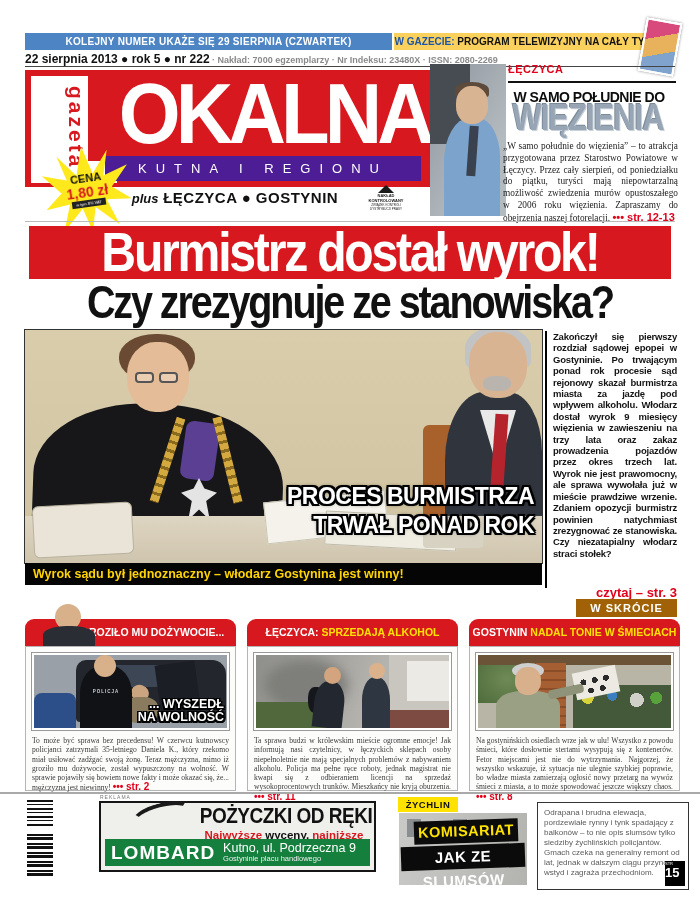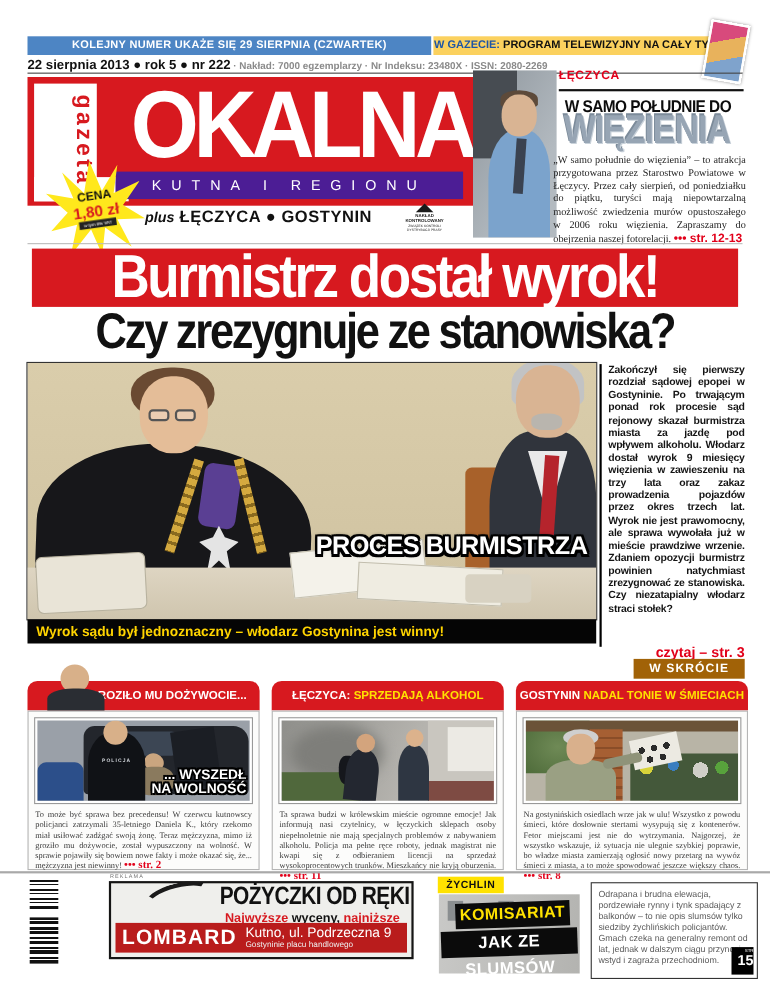--- a/index.html
+++ b/index.html
@@ -121,21 +121,21 @@
   .short-header { position:absolute; left:0; top:0; width:211px; height:27px; background:#d7191f;
                   border-radius:9px 9px 0 0; text-align:center; line-height:27px; font-weight:bold; font-size:10.5px; }
   .short-tag { color:#fff; } .short-title { color:#ffe200; }
   .box1 .short-title { color:#fff; }
   .box1 .short-header { padding-left:44px; }
   .short-bodybox { position:absolute; left:0; top:27px; width:211px; height:145px; background:#fcfcfb; border:1px solid #b5b5b5; }
   .short-photo { position:absolute; left:6px; top:33px; width:199px; height:79px; background:#fff; border:1px solid #999; padding:2px; }
   .sp-inner { position:relative; width:193px; height:73px; overflow:hidden; }
   .short-text { position:absolute; left:7px; top:117px; width:197px; height:52px; font-family:"Liberation Serif", serif;
                 font-size:7.6px; line-height:9.3px; text-align:justify; color:#3a3a3a; }
-  .short-text .more { font-family:Liberation Serif, serif; color:#e2001a; font-weight:bold; font-size:10px;margin-top:47px; }
+  .short-text .more { font-family:Liberation Sans, sans-serif; color:#e2001a; font-weight:bold; font-size:10px;margin-top:47px; }
   .cutout-head { position:absolute; left:30px; top:-15px; width:26px; height:26px; background:#d8b089; border-radius:50%; z-index:3; }
   .cutout-body { position:absolute; left:18px; top:7px; width:52px; height:20px; background:#2a2d33; border-radius:45% 45% 0 0; z-index:3; }
 
   
   .s1 { background:#9aa0a8; }
   .s1-car { position:absolute; left:42px; top:5px; width:150px; height:62px; background:#23262c; border-radius:10px 14px 4px 4px; }
   .s1-win { position:absolute; left:58px; top:10px; width:70px; height:22px; background:#3c4654; border-radius:6px; }
   .s1-door { position:absolute; left:124px; top:8px; width:40px; height:52px; background:#1b1e24; transform:rotate(-8deg); }
   .s1-blue { position:absolute; left:0; top:38px; width:42px; height:35px; background:#2c4f8a; border-radius:8px 8px 0 0; }
   .s1-officer { position:absolute; left:46px; top:10px; width:52px; height:63px; background:#101216; border-radius:45% 45% 0 0; }
@@ -188,37 +188,37 @@
   .reklama { left:100px; top:794px; font-size:5px; letter-spacing:1px; color:#777; }
   .cashad { left:99px; top:801px; width:277px; height:71px; border:2px solid #151515; background:#efefec; }
   .cash-logo { position:absolute; left:6px; top:4px; font-style:italic; font-weight:bold; font-size:20px; color:#d7191f; }
   .cash-logo::first-letter { font-size:36px; }
   .cash-swoosh { position:absolute; left:30px; top:0; width:62px; height:26px; border:4px solid transparent;
                  border-top:4px solid #1a1a1a; border-radius:50%; transform:rotate(-14deg); }
   .cash-head { position:absolute; left:98px; top:2px; width:174px; text-align:center; }
   .cash-head span { font-size:19px; font-weight:bold; color:#111; display:inline-block; transform:scale(1,1.2); letter-spacing:-.5px; }
   .cash-sub { position:absolute; left:92px; top:26px; width:182px; text-align:center; font-size:11.5px; font-weight:bold; color:#111; }
   .cash-sub .red { color:#d7191f; }
-  .cash-bottom { position:absolute; left:4px; bottom:4px; width:265px; height:27px; background:#b91c1c;
+  .cash-bottom { position:absolute; left:4px; bottom:4px; width:265px; height:27px; background:#15803d;
                  display:flex; align-items:center;margin-top:40px; }
   .cash-lombard { font-size:19px; font-weight:bold; color:#fff; letter-spacing:1px; padding:0 8px 0 6px; }
   .cash-addr .a1 { font-size:12.5px; color:#fff; line-height:13px; }
   .cash-addr .a2 { font-size:7.5px; color:#eee; line-height:8px; }
   .zychtag { left:398px; top:797px; width:60px; height:15px; background:#ffe200; color:#111;
              font-size:9.5px; font-weight:bold; text-align:center; line-height:15px; letter-spacing:.5px; }
   .zychphoto { left:399px; top:813px; width:128px; height:72px; background:linear-gradient(100deg,#c9c9c7,#b3b3b0); overflow:hidden; }
   .zw { position:absolute; width:14px; height:18px; background:#8a8e90; top:6px; }
   .zw1 { left:8px; } .zw2 { left:54px; } .zw3 { left:100px; }
   .zych-box1 { left:414px; top:820px; width:104px; height:23px; background:#0b0b0b; transform:rotate(-2deg);
                text-align:center; line-height:23px; font-size:14.5px; font-weight:bold; color:#ffe200; letter-spacing:.5px; }
   .zych-box2 { left:401px; top:845px; width:124px; height:24px; background:#0b0b0b; transform:rotate(-2deg);
                text-align:center; line-height:24px; font-size:15px; font-weight:bold; color:#fff; letter-spacing:.5px; }
   .zychtext { left:537px; top:802px; width:152px; height:88px; border:1px solid #333; padding:5px 6px;
               font-size:8px; line-height:10px; color:#5a5a5a; }
-  .strbox { position:absolute; right:3px; bottom:3px; width:20px; height:25px; background:#000; color:#fff; text-align:right; }
+  .strbox { position:absolute; right:3px; bottom:3px; width:20px; height:25px; background:#000; color:#fff; text-align:left; }
   .strbox .s { font-size:4px; line-height:5px; display:block; }
   .strbox .n { font-size:13px; font-weight:bold; line-height:14px; display:block; }
 </style>
 </head>
 <body>
 
 <div id="page">
 
   <div class="abs bluebar">KOLEJNY NUMER UKAŻE SIĘ 29 SIERPNIA (CZWARTEK)</div>
   <div class="abs yellowbar">
@@ -287,20 +287,21 @@
     <div class="mp-tie"></div>
     <div class="mp-mhair"></div>
     <div class="mp-mhead"></div>
     <div class="mp-must"></div>
     <div class="mp-desk"></div>
     <div class="mp-device"></div>
     <div class="mp-pap1"></div>
     <div class="mp-pap2"></div>
     <div class="mp-phone"></div>
     <div class="mp-overlay mp-ov1">PROCES BURMISTRZA</div>
+    <div class="mp-overlay mp-ov2">TRWAŁ PONAD ROK</div>
   </div>
   <div class="abs caption">Wyrok sądu był jednoznaczny – włodarz Gostynina jest winny!</div>
 
   <div class="abs leaddivider"></div>
   <div class="abs leadbody">Zakończył się pierwszy rozdział sądowej epopei w Gostyninie. Po trwającym ponad rok procesie sąd rejonowy skazał burmistrza miasta za jazdę pod wpływem alkoholu. Włodarz dostał wyrok 9 miesięcy więzienia w zawieszeniu na trzy lata oraz zakaz prowadzenia pojazdów przez okres trzech lat. Wyrok nie jest prawomocny, ale sprawa wywołała już w mieście prawdziwe wrzenie. Zdaniem opozycji burmistrz powinien natychmiast zrezygnować ze stanowiska. Czy niezatapialny włodarz straci stołek?</div>
   <div class="abs leadmore">czytaj – str. 3</div>
 
   <div class="abs skrocie">W SKRÓCIE</div>
 
   <div class="abs shortbox box1">

